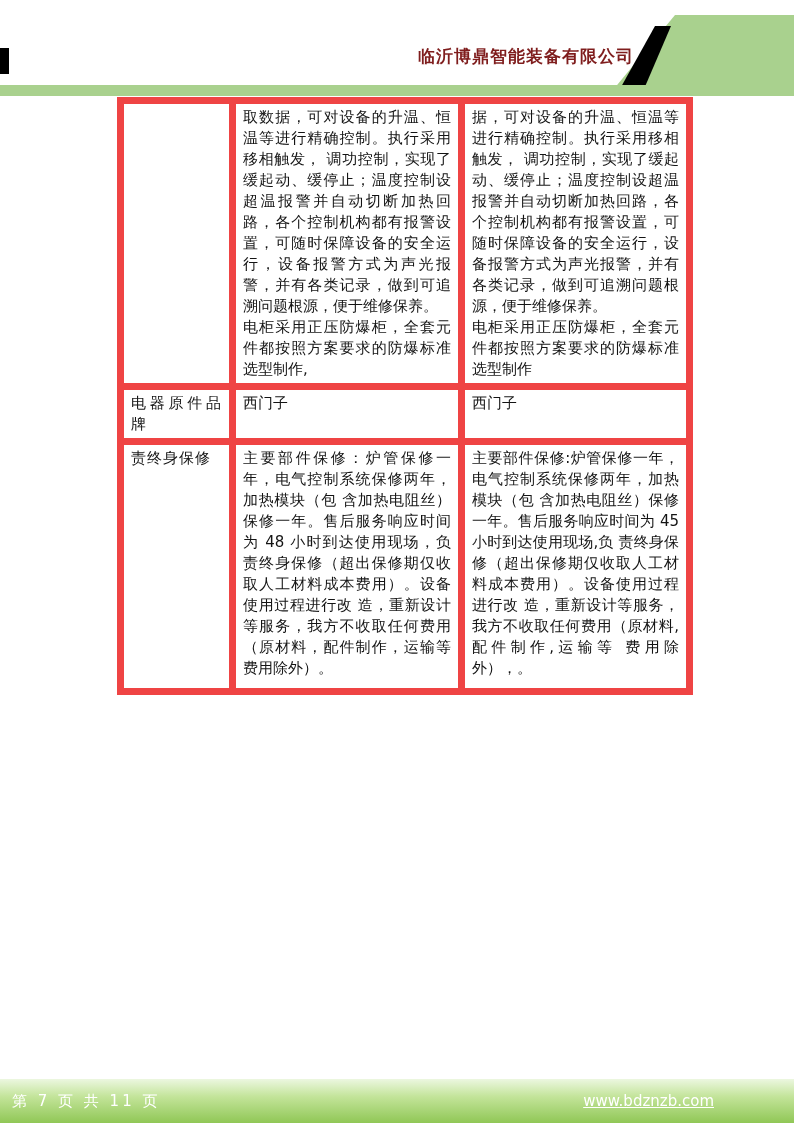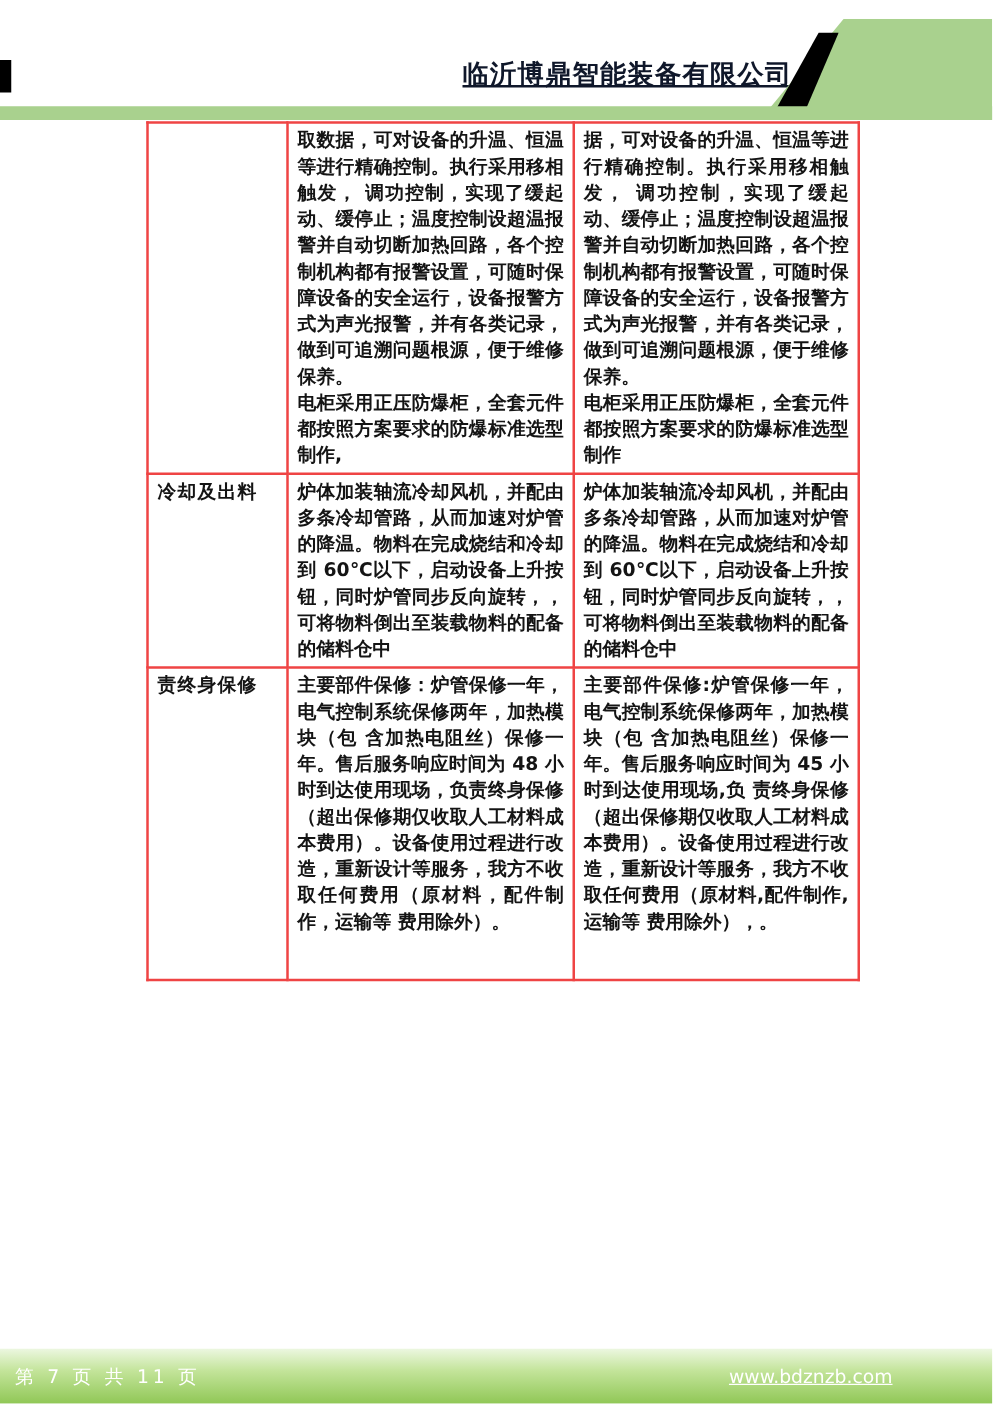--- a/index.html
+++ b/index.html
@@ -18,26 +18,25 @@
   .logo-block {
     position: absolute;
     left: 0; top: 48px;
     width: 9px; height: 26px;
     background: #000000;
   }
   .company-name {
     position: absolute;
     top: 45px;
     right: 160px;
-    font-size: 21px;
+    font-size: 17px;
     font-weight: bold;
     letter-spacing: 1px;
-    color: #0f172a;
+    color: #7f1d1d;
     white-space: nowrap;
-    text-decoration: underline;
   }
   .corner-shape {
     position: absolute;
     left: 600px; top: 15px;
     width: 194px; height: 81px;
   }
   .corner-green {
     position: absolute; inset: 0;
     background: #a9d18e;
     clip-path: polygon(75px 0, 194px 0, 194px 81px, 8px 81px);
@@ -56,28 +55,27 @@
 
   
   table.spec {
     position: absolute;
     left: 117px; top: 97px;
     width: 569px;
     border-collapse: collapse;
     table-layout: fixed;
   }
   table.spec td {
-    border: 2px solid #ef4444;
+    border: 7px solid #ef4444;
     vertical-align: top;
     font-size: 15px;
     line-height: 21px;
     padding: 3px 7px;
     overflow: hidden;
     text-align: justify;
-    font-weight: bold;
   }
   td.label-cell {
     text-align: left;
     letter-spacing: 1px;
   }
   .prewrap { white-space: pre-line; }
   tr.hl td {
     background: #ffff00;
     text-align: left;
   }
@@ -123,24 +121,24 @@
       <col style="width:228px">
     </colgroup>
     <tbody>
       <tr style="height:271px">
         <td class="label-cell"></td>
         <td class="prewrap">取数据，可对设备的升温、恒温等进行精确控制。执行采用移相触发， 调功控制，实现了缓起动、缓停止；温度控制设超温报警并自动切断加热回路，各个控制机构都有报警设置，可随时保障设备的安全运行，设备报警方式为声光报警，并有各类记录，做到可追溯问题根源，便于维修保养。
 电柜采用正压防爆柜，全套元件都按照方案要求的防爆标准选型制作,</td>
         <td class="prewrap">据，可对设备的升温、恒温等进行精确控制。执行采用移相触发， 调功控制，实现了缓起动、缓停止；温度控制设超温报警并自动切断加热回路，各个控制机构都有报警设置，可随时保障设备的安全运行，设备报警方式为声光报警，并有各类记录，做到可追溯问题根源，便于维修保养。
 电柜采用正压防爆柜，全套元件都按照方案要求的防爆标准选型制作</td>
       </tr>
-      <tr style="height:148px">
-        <td class="label-cell">冷却及出料</td>
-        <td>炉体加装轴流冷却风机，并配由多条冷却管路，从而加速对炉管的降温。物料在完成烧结和冷却到 60℃以下，启动设备上升按钮，同时炉管同步反向旋转，，可将物料倒出至装载物料的配备的储料仓中</td>
-        <td>炉体加装轴流冷却风机，并配由多条冷却管路，从而加速对炉管的降温。物料在完成烧结和冷却到 60℃以下，启动设备上升按钮，同时炉管同步反向旋转，，可将物料倒出至装载物料的配备的储料仓中</td>
+      <tr style="height:30px">
+        <td class="label-cell">电器原件品牌</td>
+        <td>西门子</td>
+        <td>西门子</td>
       </tr>
       <tr style="height:250px">
         <td class="label-cell">责终身保修</td>
         <td>主要部件保修：炉管保修一年，电气控制系统保修两年，加热模块（包 含加热电阻丝）保修一年。售后服务响应时间为 48 小时到达使用现场，负责终身保修（超出保修期仅收取人工材料成本费用）。设备使用过程进行改 造，重新设计等服务，我方不收取任何费用（原材料，配件制作，运输等 费用除外）。</td>
         <td>主要部件保修:炉管保修一年，电气控制系统保修两年，加热模块（包 含加热电阻丝）保修一年。售后服务响应时间为 45 小时到达使用现场,负 责终身保修（超出保修期仅收取人工材料成本费用）。设备使用过程进行改 造，重新设计等服务，我方不收取任何费用（原材料,配件制作,运输等 费用除外），。</td>
       </tr>
     </tbody>
   </table>
 
   <div class="footer-bar">

